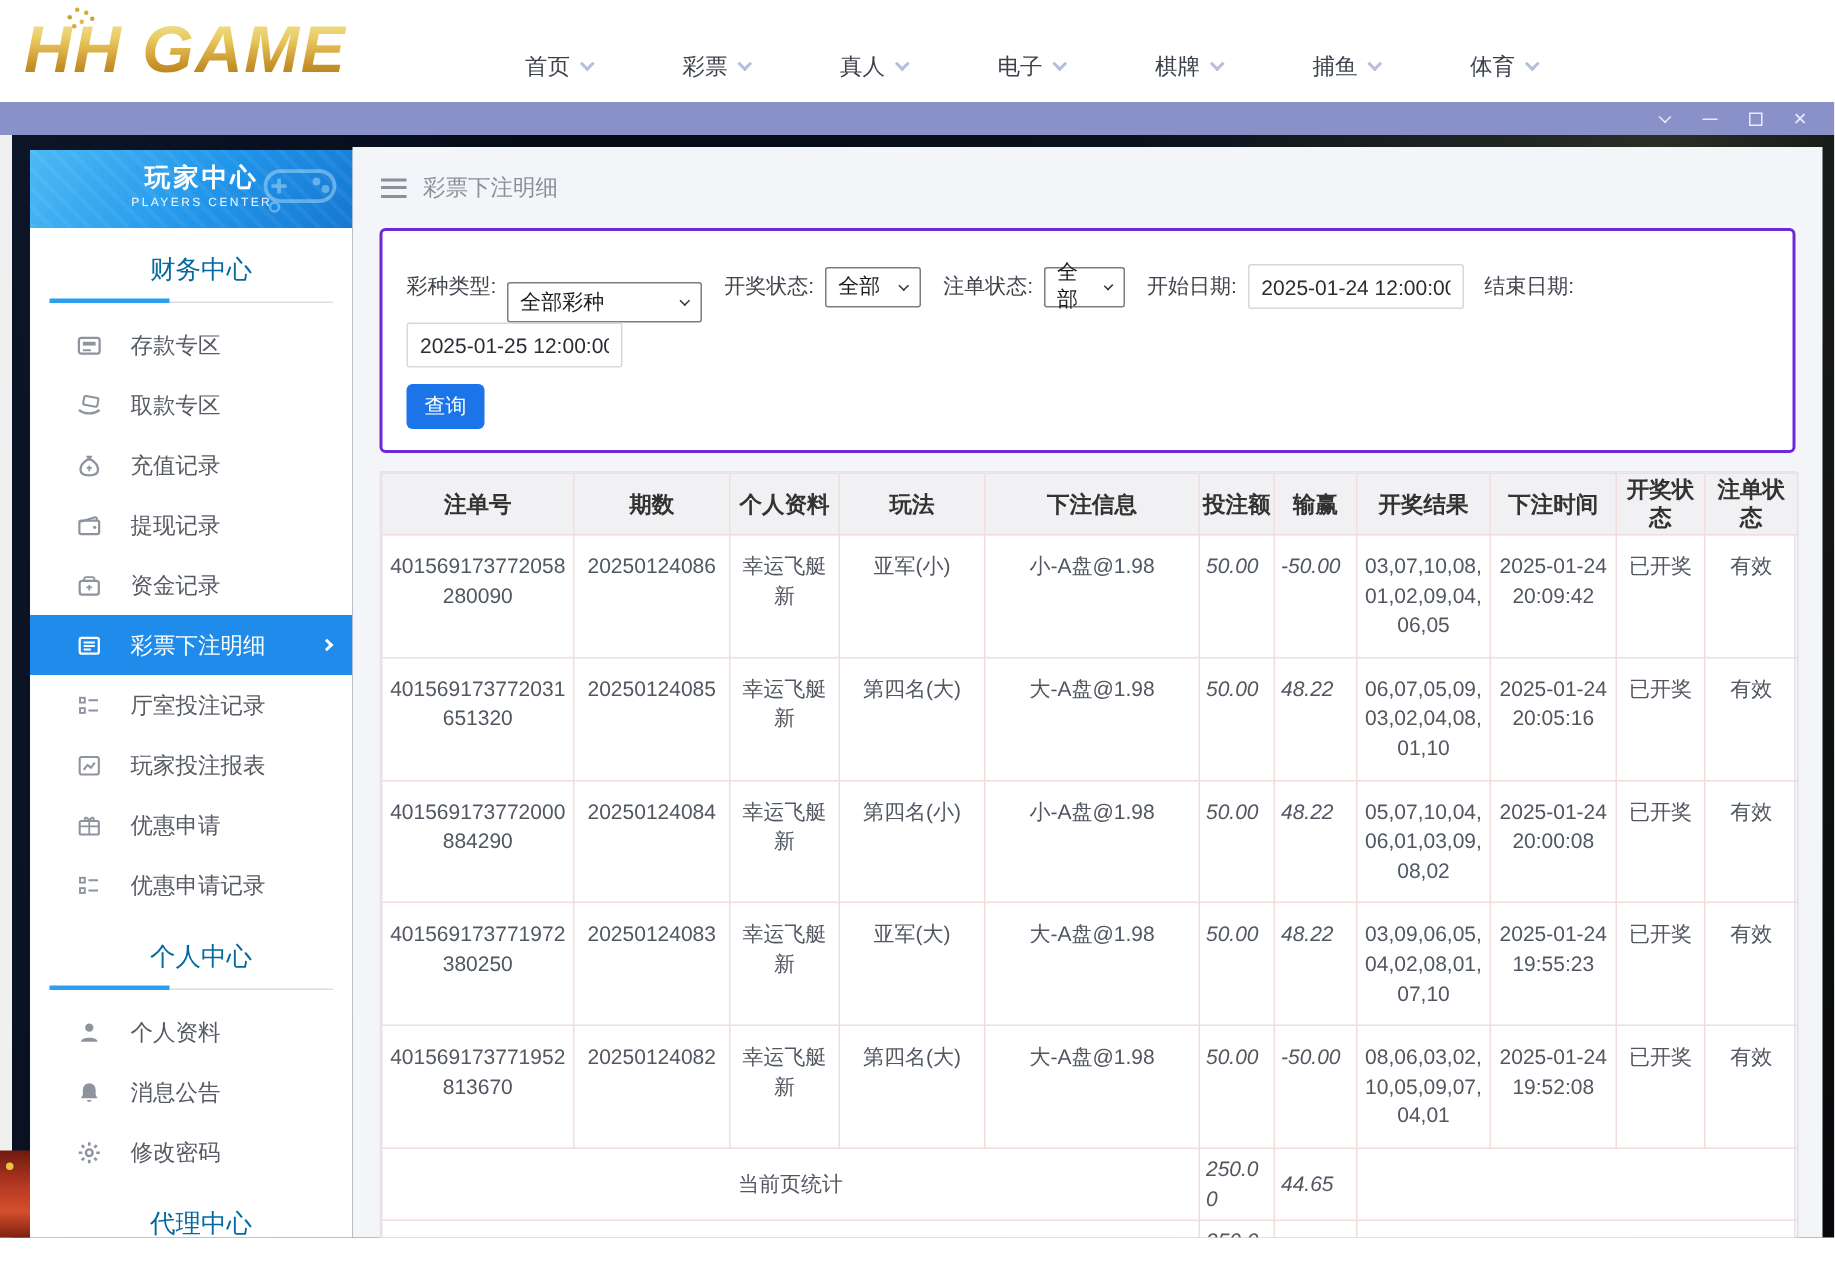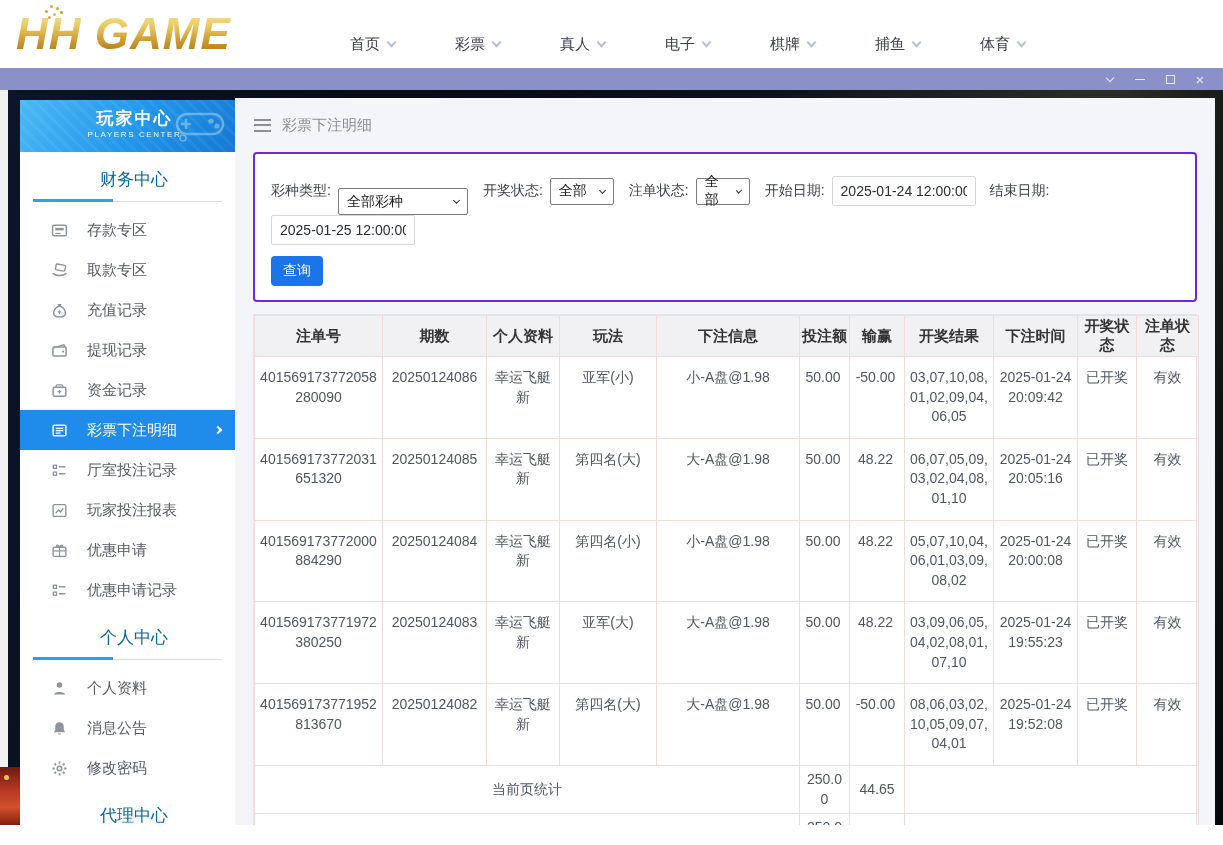--- a/index.html
+++ b/index.html
@@ -72,21 +72,21 @@
   .select-box .chev { width:5px; height:5px; border-width:1.6px; color:#333; margin-left:10px; margin-top:-2px; }
   .sel-lottery { width:130px;margin-top:21px; } .sel-draw { width:64px; } .sel-bet { width:54px; }
   .date-input { width:144px; height:30px; border:1px solid #d6d8dc; border-radius:2px; background:#fff; font-size:14px; color:#2a2e34; padding:0 8px; margin-right:14px; font-family:inherit; }
   .query-btn { margin-top:11px; width:52px; height:30px; background:var(--button-blue,#1b74e8); color:#fff; border:none; border-radius:4px; font-size:14px; cursor:pointer; font-family:inherit; }
 
   .table-panel { margin:12px 18px 0; background:#fff; border:1px solid #e2e4e8; }
   table { width:100%; border-collapse:collapse; table-layout:fixed; }
   th { background:#f1f1f4; border:1px solid var(--table-border,#f2dcdc); font-size:15px; font-weight:bold; color:#333; height:41px; padding:0 2px; }
   td { border:1px solid var(--table-border,#f2dcdc); font-size:14px; color:#515761; text-align:center; vertical-align:top; padding:11px 4px; word-break:break-all; line-height:1.4; }
   tr.data-row td { height:76px; }
-  td.num { text-align:center; padding-right:7px; }
+  td.num { text-align:left; padding-right:7px;font-style:italic; }
   tr.summary-row td { height:38px; vertical-align:middle; padding:4px; }
 </style>
 </head>
 <body>
 
 <div class="screen">
 
   <div class="top-header">
     <div class="logo">
       <span class="logo-dots"></span>

